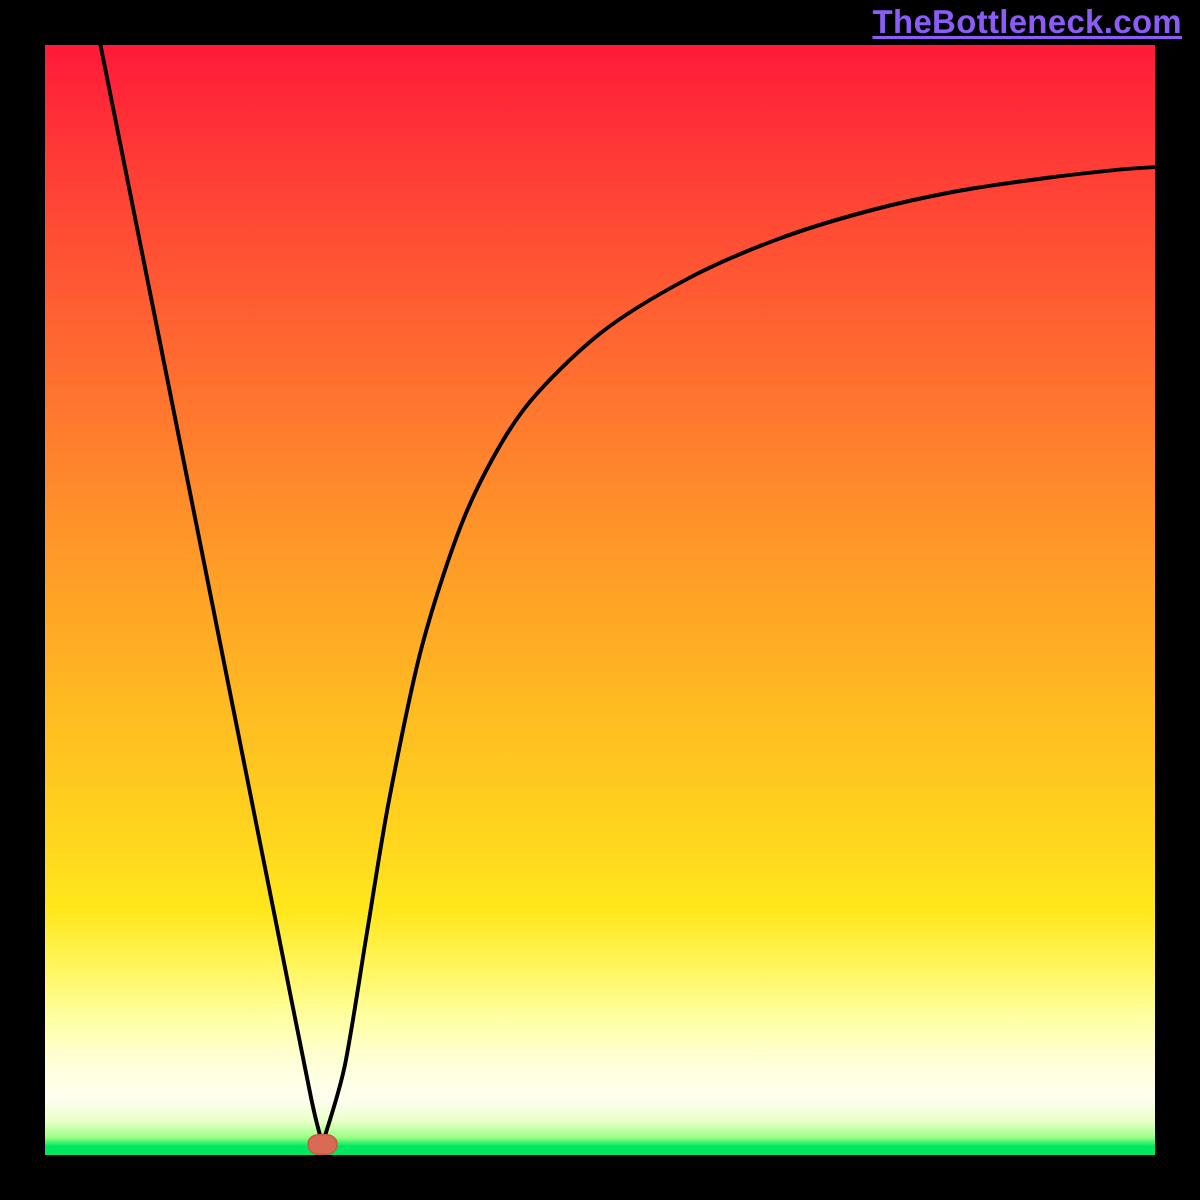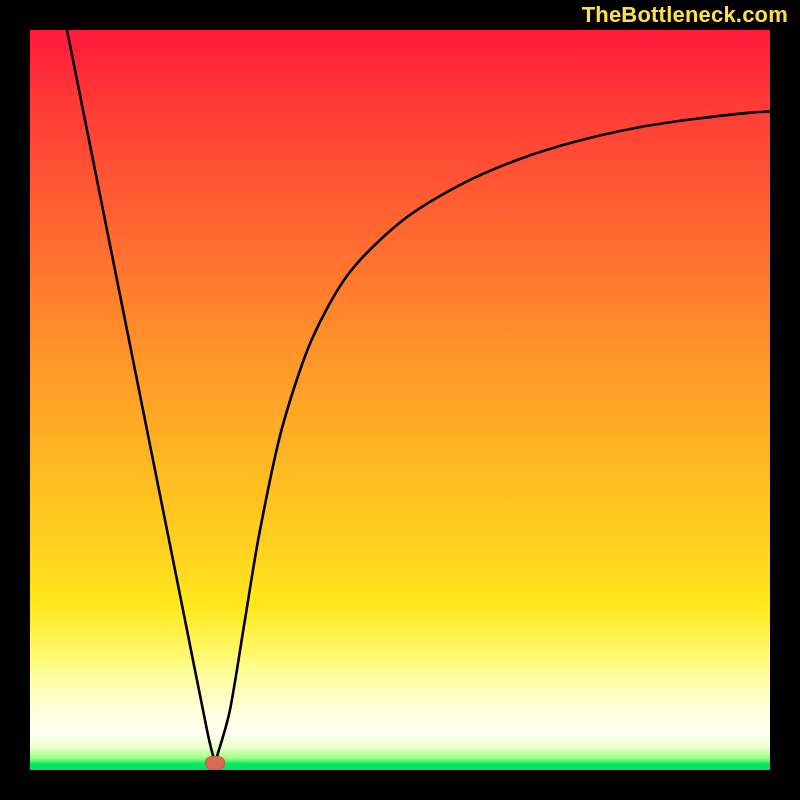--- a/index.html
+++ b/index.html
@@ -14,25 +14,26 @@
   .frame {
     position: relative;
     width: 800px;
     height: 800px;
     background: #000;
   }
   .watermark {
     position: absolute;
     top: 2px;
     right: 12px;
-    color: #fde047;
+    color: #8b5cf6;
     font-size: 22px;
     font-weight: 600;
     letter-spacing: 0.2px;
     user-select: none;
+    text-decoration: underline;
   }
   .plot-area {
     position: absolute;
     
     left: 30px;
     top: 30px;
     width: 740px;
     height: 740px;
     
     background: linear-gradient(

